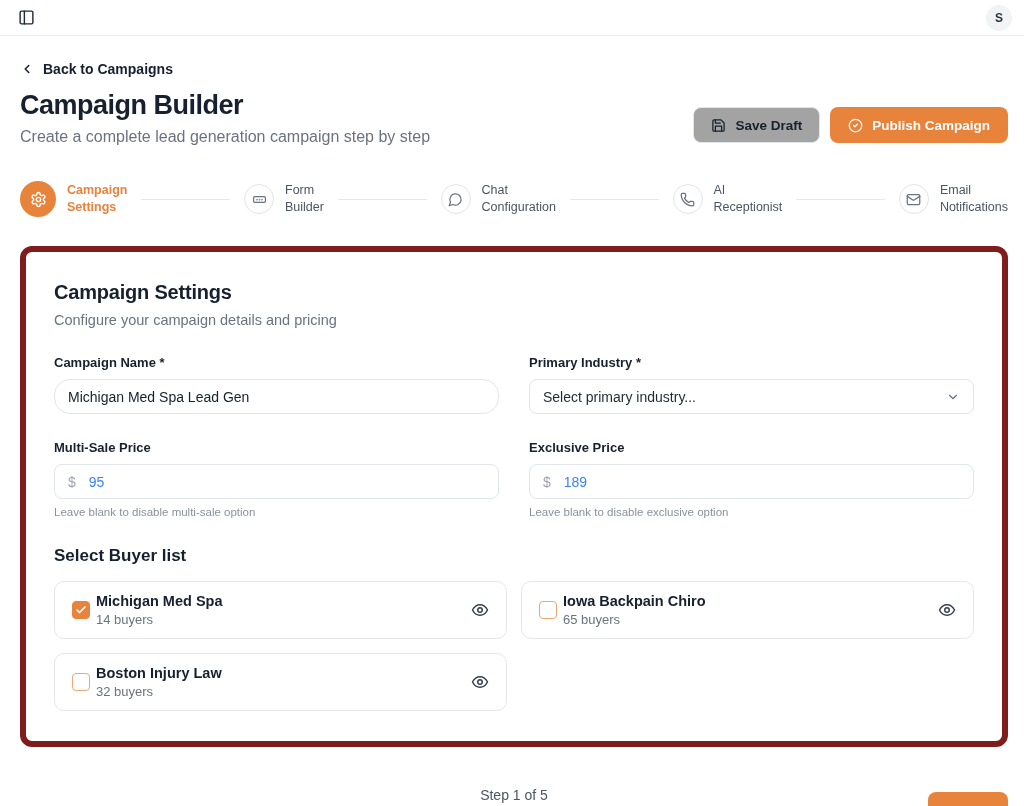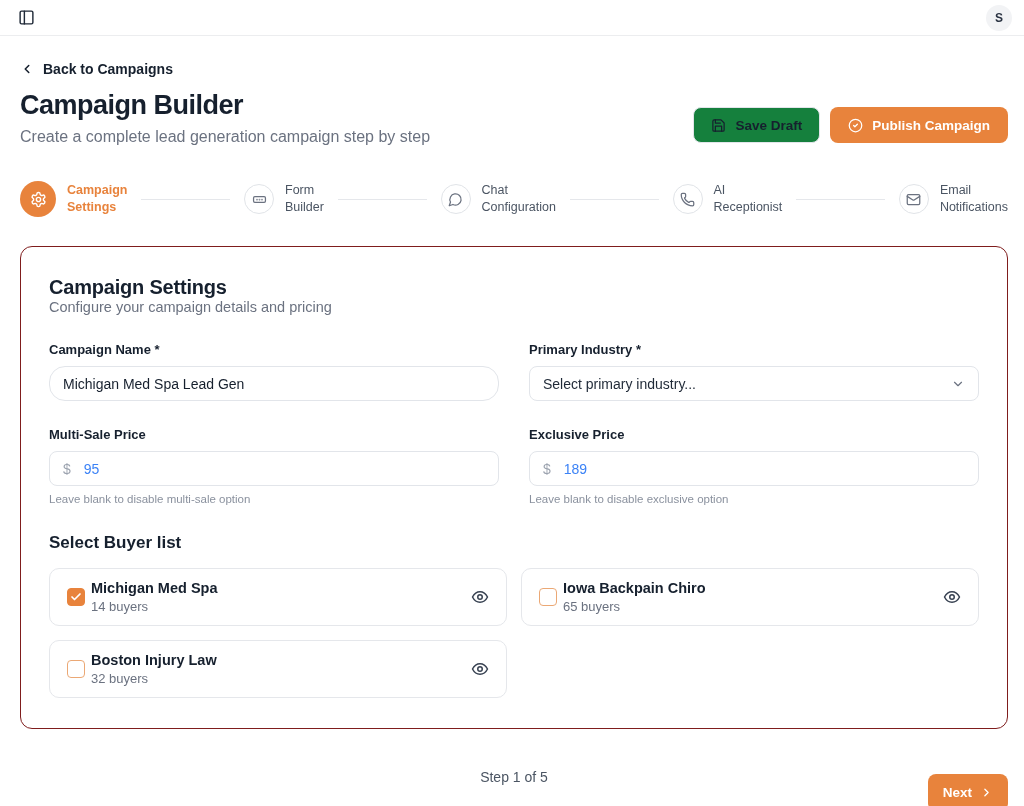--- a/index.html
+++ b/index.html
@@ -35,45 +35,45 @@
   }
   .header-row { display:flex; justify-content:space-between; align-items:flex-end; margin-top:10px; }
   .page-title { font-size:27px; font-weight:800; letter-spacing:-0.5px; color:#16202e; }
   .page-subtitle { font-size:16px; color:#6b7280; margin-top:7px; }
   .header-actions { display:flex; gap:10px; padding-bottom:3px; }
   .btn {
     display:inline-flex; align-items:center; gap:9px; height:36px;
     border-radius:8px; padding:0 17px; font-size:13.5px; font-weight:700;
     cursor:pointer; border:1px solid transparent; font-family:inherit;
   }
-  .btn-outline { background:#15803d; border-color:#e2e5ea; color:#16202e; }
+  .btn-outline { background:#a3a3a3; border-color:#e2e5ea; color:#16202e; }
   .btn-primary { background:#e8833c; color:#fff; }
 
   
   .stepper { display:flex; align-items:center; margin-top:35px; }
   .step { display:flex; align-items:center; gap:11px; flex:0 0 auto; }
   .step-circle {
     width:30px; height:30px; border-radius:50%; background:#fff;
     border:1px solid #e1e4e8; display:flex; align-items:center; justify-content:center;
     color:#6b7280; flex:0 0 auto;
   }
   .step.active .step-circle {
     width:36px; height:36px; background:#e8833c; border:none; color:#fff;
   }
   .step-label { font-size:12.5px; line-height:1.35; color:#4b5563; font-weight:400; white-space:nowrap; }
   .step.active .step-label { color:#e8833c; font-weight:600; }
   .step-connector { flex:1 1 auto; height:1px; background:#e5e7eb; margin:0 14px; }
 
   
   .card {
-    margin-top:29px; border:1px solid #7f1d1d; border-radius:12px;
+    margin-top:29px; border:6px solid #7f1d1d; border-radius:12px;
     background:#fff; padding:29px 28px 30px 28px;
   }
   .card-title { font-size:20px; font-weight:700; color:#16202e; letter-spacing:-0.2px; }
-  .card-subtitle { font-size:14.5px; color:#6b7280; }
+  .card-subtitle { font-size:14.5px; color:#6b7280; margin-top:8px; }
 
   .form-grid { display:grid; grid-template-columns:1fr 1fr; column-gap:30px; row-gap:0; margin-top:27px; }
   .field { margin-bottom:26px; }
   .field-label { display:block; font-size:13px; font-weight:700; color:#16202e; margin-bottom:9px; }
   .text-input {
     width:100%; height:35px; border:1px solid #e2e5ea; border-radius:16px;
     padding:0 13px; font-size:14px; color:#16202e; font-family:inherit; background:#fff; outline:none;
   }
   .select-box {
     width:100%; height:35px; border:1px solid #e2e5ea; border-radius:8px;

